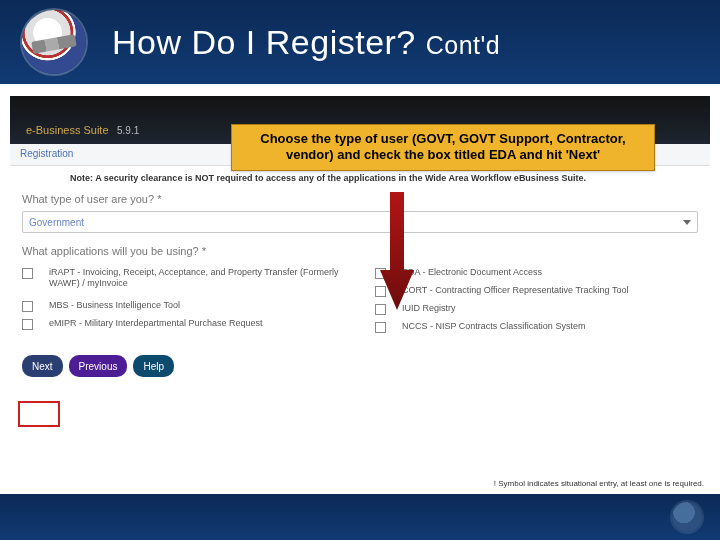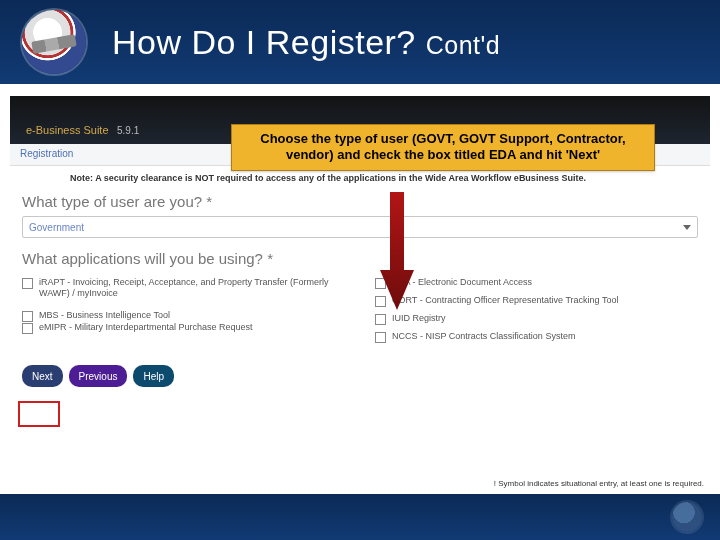--- a/index.html
+++ b/index.html
@@ -88,21 +88,21 @@
   .note-bar {
     font-size: 9px;
     color: #333;
     padding: 7px 12px 4px 12px;
   }
   .note-bar .bold { font-weight: 700; padding-left: 48px; }
   .section {
     padding: 6px 12px;
   }
   .q-label {
-    font-size: 15px;
+    font-size: 11px;
     color: #777;
     margin-bottom: 6px;
   }
   .select {
     height: 22px;
     border: 1px solid #c7c7c7;
     border-radius: 2px;
     background: #fff;
     font-size: 10px;
     color: #6a85c7;
@@ -120,21 +120,21 @@
   .app-grid {
     display: grid;
     grid-template-columns: 1fr 1fr;
     column-gap: 30px;
     row-gap: 6px;
     padding: 4px 0 6px 0;
   }
   .chk-row {
     display: flex;
     align-items: flex-start;
-    gap: 6px;
+    gap: 16px;
     font-size: 9px;
     color: #555;
     line-height: 1.25;
   }
   .chk {
     width: 11px; height: 11px;
     border: 1px solid #888;
     background: #fff;
     flex: 0 0 11px;
     margin-top: 1px;
@@ -250,21 +250,21 @@
       <div class="app-grid">
         <div>
           <div class="chk-row">
             <div class="chk"></div>
             <span>iRAPT - Invoicing, Receipt, Acceptance, and Property Transfer (Formerly WAWF) / myInvoice</span>
           </div>
           <div class="chk-row" style="margin-top:10px;">
             <div class="chk"></div>
             <span>MBS - Business Intelligence Tool</span>
           </div>
-          <div class="chk-row" style="">
+          <div class="chk-row" style="margin-top:6px;">
             <div class="chk"></div>
             <span>eMIPR - Military Interdepartmental Purchase Request</span>
           </div>
         </div>
         <div>
           <div class="chk-row">
             <div class="chk"></div>
             <span>EDA - Electronic Document Access</span>
           </div>
           <div class="chk-row" style="margin-top:6px;">

